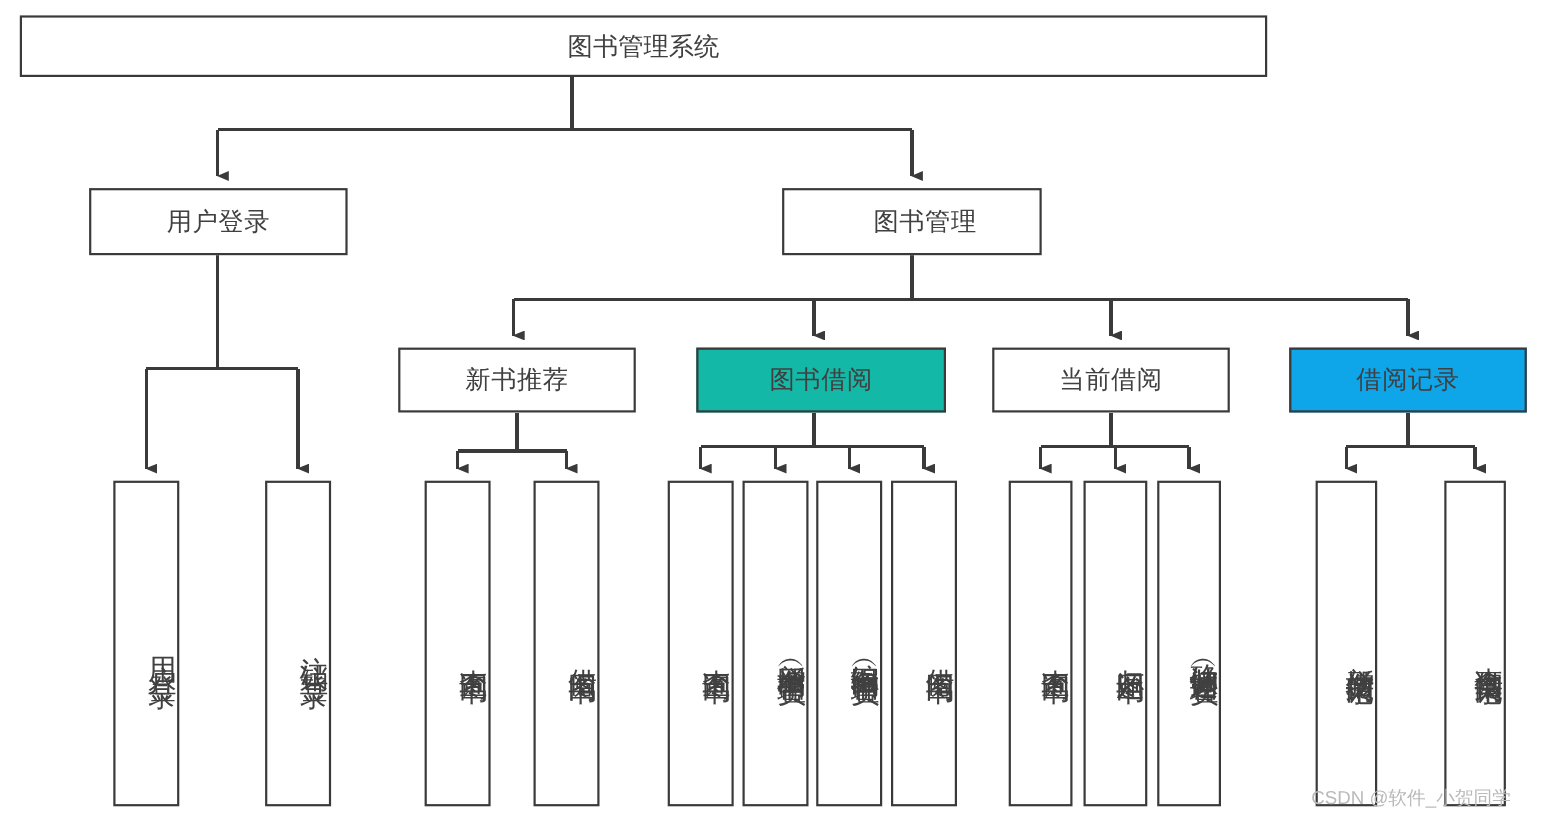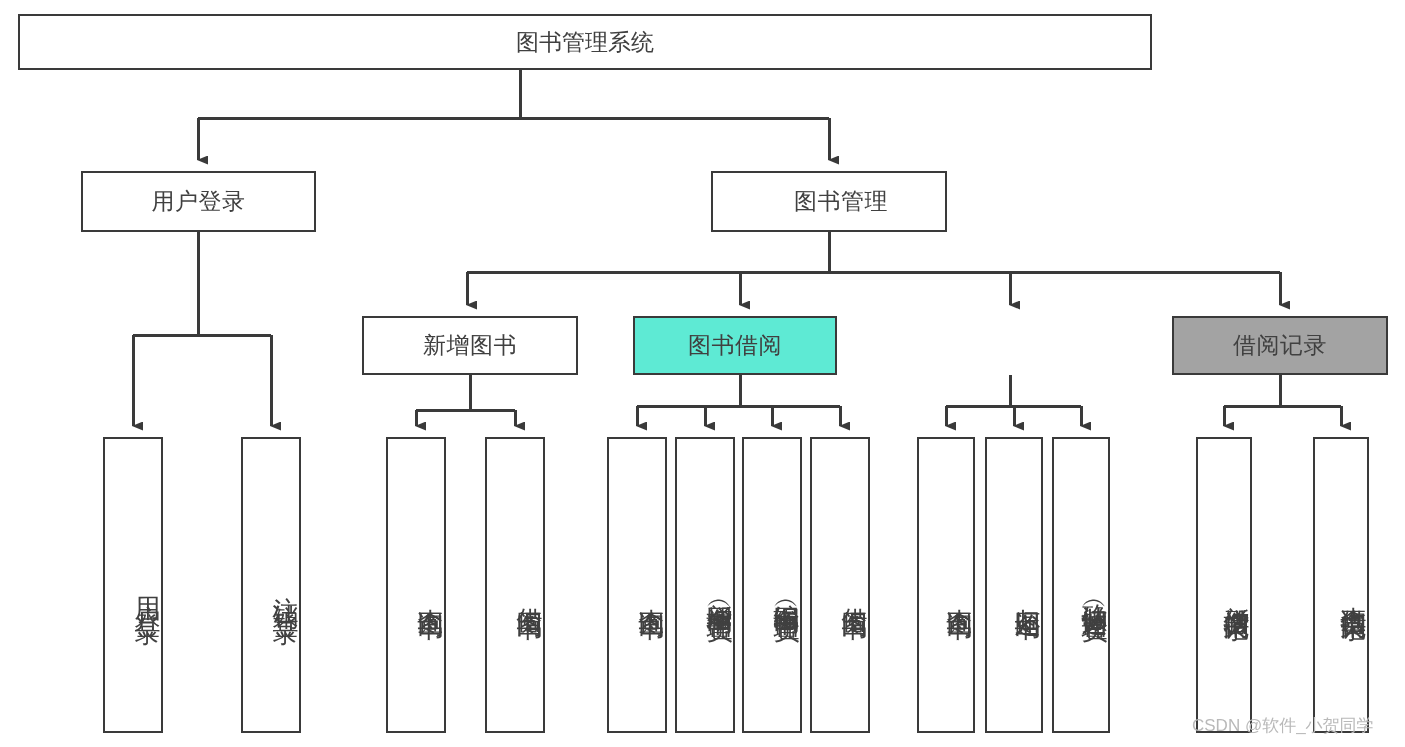--- a/index.html
+++ b/index.html
@@ -125,23 +125,24 @@
       <path d="M1224,406 L1224,426" marker-end="url(#arrow)"></path>
       <path d="M1341,406 L1341,426" marker-end="url(#arrow)"></path>
     </g>
   </svg>
 
   <div class="node root" style="left: 18px; top: 14px; width: 1134px; height: 56px; border-color: rgb(58, 58, 58); color: rgb(64, 64, 64); background: rgb(255, 255, 255);">图书管理系统</div>
 
   <div class="node h" style="left: 81px; top: 171px; width: 235px; height: 61px; border-color: rgb(58, 58, 58); color: rgb(64, 64, 64); background: rgb(255, 255, 255);">用户登录</div>
   <div class="node h" style="left: 711px; top: 171px; width: 236px; height: 61px; border-color: rgb(58, 58, 58); color: rgb(64, 64, 64); background: rgb(255, 255, 255); padding-left: 24px;">图书管理</div>
 
-  <div class="node h" style="left: 362px; top: 316px; width: 216px; height: 59px; border-color: rgb(58, 58, 58); color: rgb(64, 64, 64); background: rgb(255, 255, 255);">新增图书</div>
-  <div class="node h" style="left: 633px; top: 316px; width: 204px; height: 59px; border-color: rgb(58, 58, 58); color: rgb(64, 64, 64); background: #5eead4;">图书借阅</div>
-  <div class="node h" style="left: 1172px; top: 316px; width: 216px; height: 59px; border-color: rgb(58, 58, 58); color: rgb(64, 64, 64); background: #a3a3a3;">借阅记录</div>
+  <div class="node h" style="left: 362px; top: 316px; width: 216px; height: 59px; border-color: rgb(58, 58, 58); color: rgb(64, 64, 64); background: rgb(255, 255, 255);">新书推荐</div>
+  <div class="node h" style="left: 633px; top: 316px; width: 227px; height: 59px; border-color: rgb(58, 58, 58); color: rgb(64, 64, 64); background: #14b8a6;">图书借阅</div>
+  <div class="node h" style="left: 902px; top: 316px; width: 216px; height: 59px; border-color: rgb(58, 58, 58); color: rgb(64, 64, 64); background: rgb(255, 255, 255);">当前借阅</div>
+  <div class="node h" style="left: 1172px; top: 316px; width: 216px; height: 59px; border-color: rgb(58, 58, 58); color: rgb(64, 64, 64); background: #0ea5e9;">借阅记录</div>
 
   <div class="node v spaced" style="left: 103px; top: 437px; width: 60px; height: 296px; border-color: rgb(58, 58, 58); color: rgb(64, 64, 64); background: rgb(255, 255, 255);">用户登录</div>
   <div class="node v spaced" style="left: 241px; top: 437px; width: 60px; height: 296px; border-color: rgb(58, 58, 58); color: rgb(64, 64, 64); background: rgb(255, 255, 255);">注销登录</div>
   <div class="node v" style="left: 386px; top: 437px; width: 60px; height: 296px; border-color: rgb(58, 58, 58); color: rgb(64, 64, 64); background: rgb(255, 255, 255);">查询图书</div>
   <div class="node v" style="left: 485px; top: 437px; width: 60px; height: 296px; border-color: rgb(58, 58, 58); color: rgb(64, 64, 64); background: rgb(255, 255, 255);">借阅图书</div>
   <div class="node v" style="left: 607px; top: 437px; width: 60px; height: 296px; border-color: rgb(58, 58, 58); color: rgb(64, 64, 64); background: rgb(255, 255, 255);">查询图书</div>
   <div class="node v" style="left: 675px; top: 437px; width: 60px; height: 296px; border-color: rgb(58, 58, 58); color: rgb(64, 64, 64); background: rgb(255, 255, 255);">新增图书（管理员）</div>
   <div class="node v" style="left: 742px; top: 437px; width: 60px; height: 296px; border-color: rgb(58, 58, 58); color: rgb(64, 64, 64); background: rgb(255, 255, 255);">编辑图书（管理员）</div>
   <div class="node v" style="left: 810px; top: 437px; width: 60px; height: 296px; border-color: rgb(58, 58, 58); color: rgb(64, 64, 64); background: rgb(255, 255, 255);">借阅图书</div>
   <div class="node v" style="left: 917px; top: 437px; width: 58px; height: 296px; border-color: rgb(58, 58, 58); color: rgb(64, 64, 64); background: rgb(255, 255, 255);">查询图书</div>

